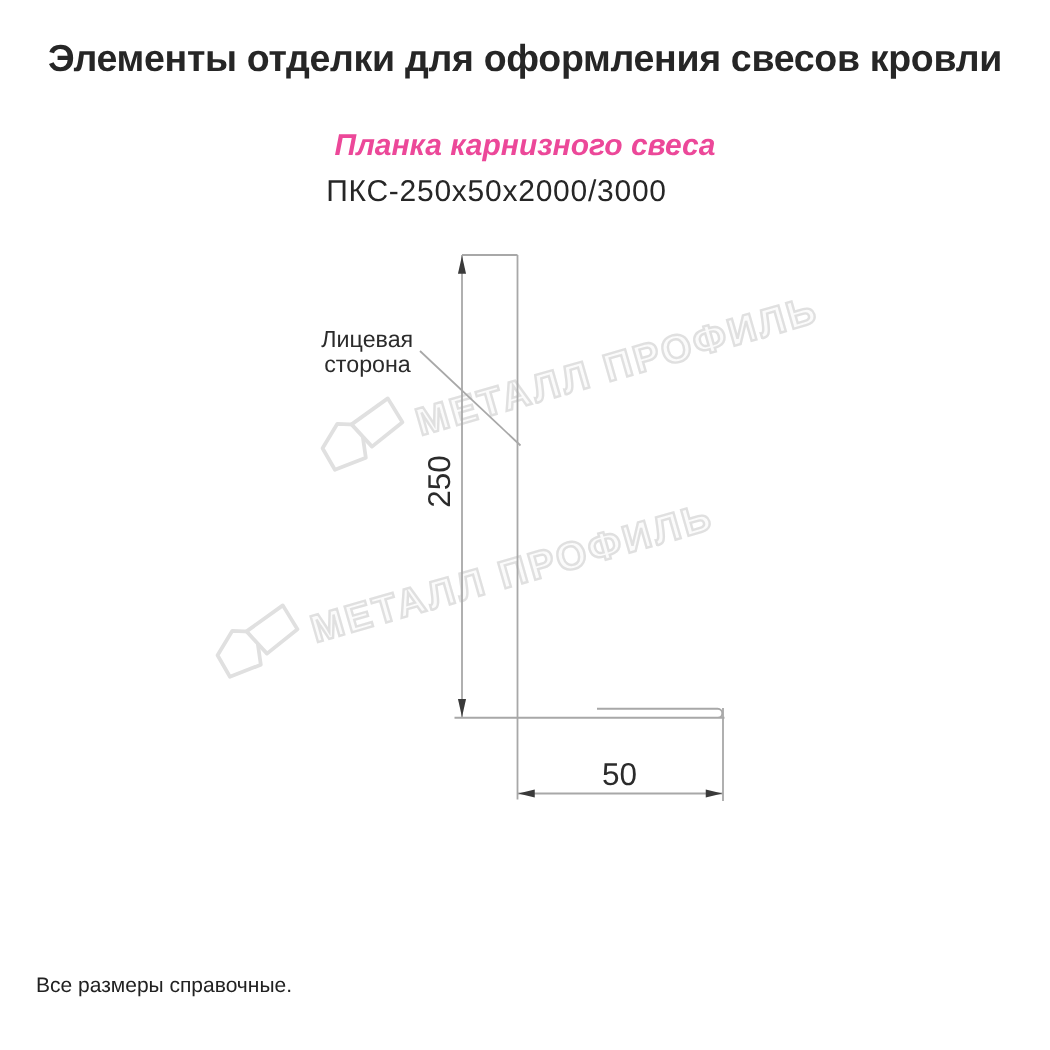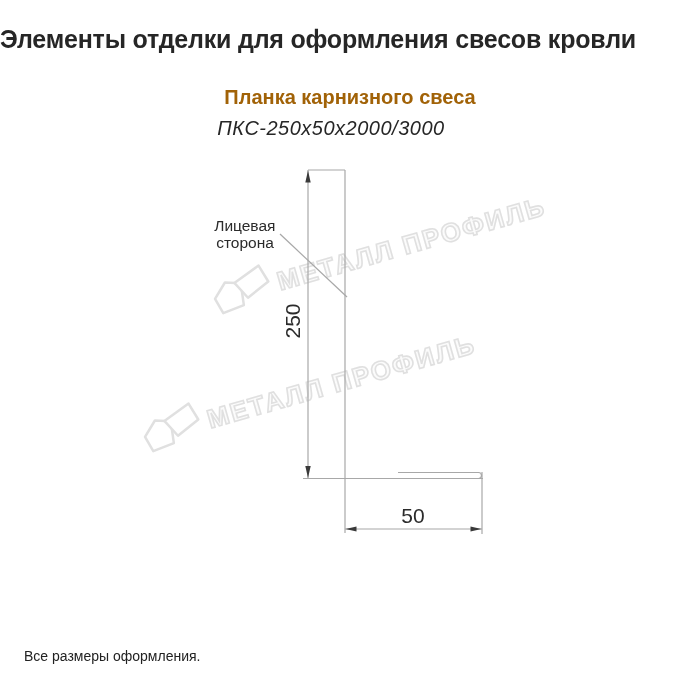--- a/index.html
+++ b/index.html
@@ -3,31 +3,31 @@
 <meta charset="utf-8">
 <style>
   html, body { margin:0; padding:0; }
   body {
     width:700px; height:700px; position:relative; overflow:hidden;
     background:#ffffff;
     font-family:"Liberation Sans", sans-serif;
   }
   .title {
     position:absolute; top:25px; left:0; width:700px;
-    font-size:25px; font-weight:bold;
+    text-align:center; font-size:25px; font-weight:bold;
     color:#262626; letter-spacing:-0.2px; white-space:nowrap;
   }
   .subtitle {
     position:absolute; top:86px; left:0; width:700px;
-    text-align:center; font-size:20px; font-weight:bold; color:#a16207;
+    text-align:center; font-size:20px; font-weight:bold; color:#ec4899;font-style:italic;
   }
   .code {
     position:absolute; top:117px; left:0; width:662px;
     text-align:center; font-size:20px; font-weight:normal;
-    color:#262626; letter-spacing:0.5px;font-style:italic;
+    color:#262626; letter-spacing:0.5px;
   }
   svg.drawing { position:absolute; left:0; top:0; }
   .wm text {
     font-family:"Liberation Sans", sans-serif;
     font-weight:bold; font-size:26px; letter-spacing:2px;
     fill:#fbfbfb; stroke:#e0e0e0; stroke-width:1.6px;
   }
   .wm path {
     fill:#ffffff; stroke:#e0e0e0; stroke-width:2.5px; stroke-linejoin:round;
   }
@@ -88,16 +88,16 @@
     <text class="dim" transform="translate(300,321) rotate(-90)" text-anchor="middle">250</text>
     <text class="dim" x="413" y="523" text-anchor="middle">50</text>
 
     <text class="small-label" text-anchor="middle">
       <tspan x="247" y="231">Лицевая</tspan>
       <tspan x="245" dy="17">сторона</tspan>
     </text>
   </svg>
 
   <div class="footer">
-    <div>Все размеры оформления.</div>
+    <div>Все размеры справочные.</div>
   </div>
 
 </div>
 
 </body></html>

